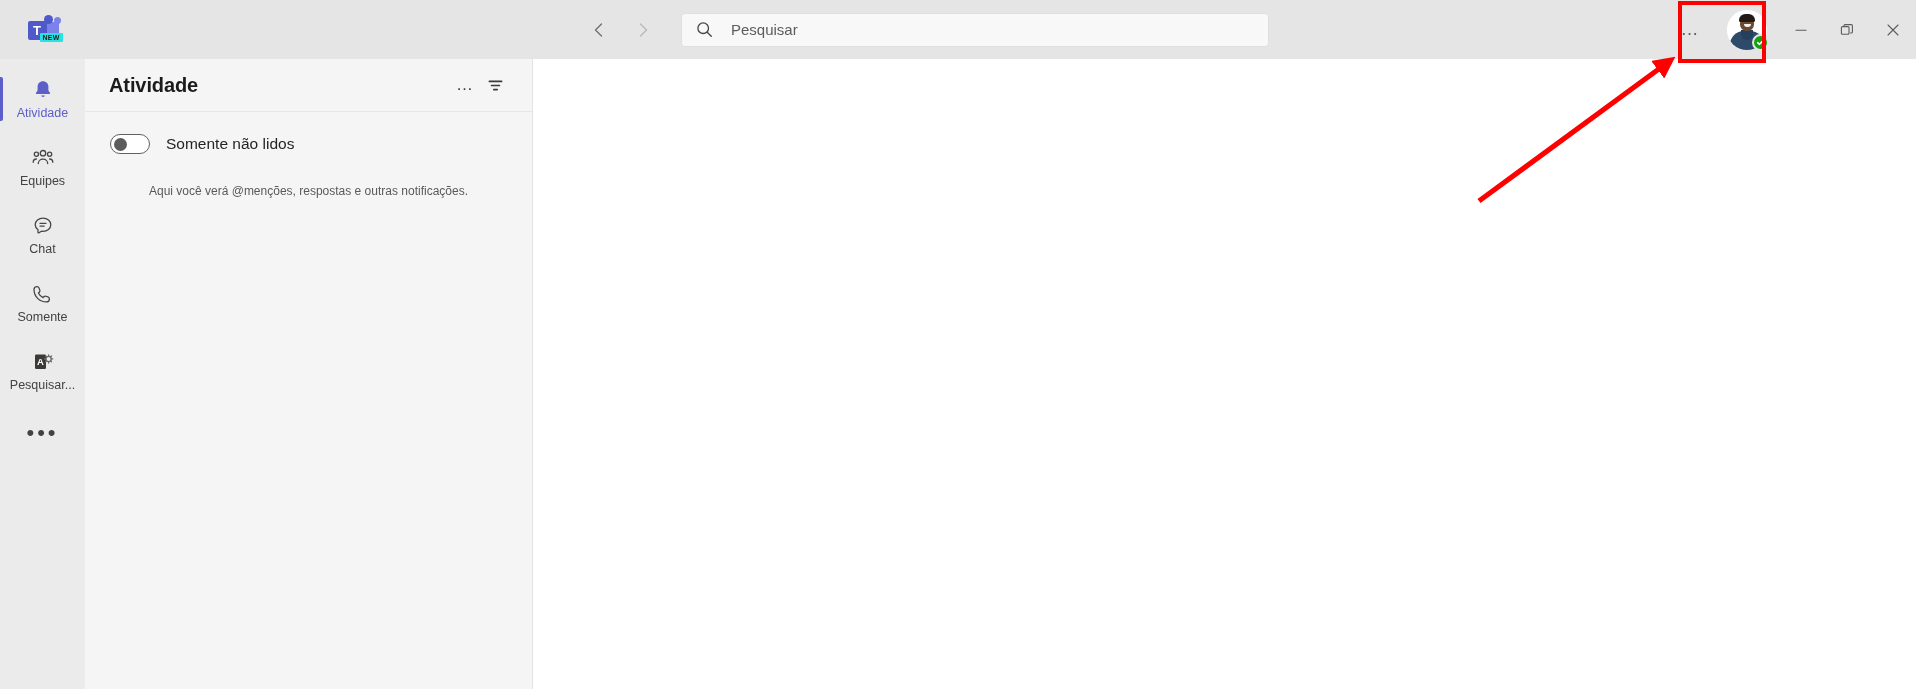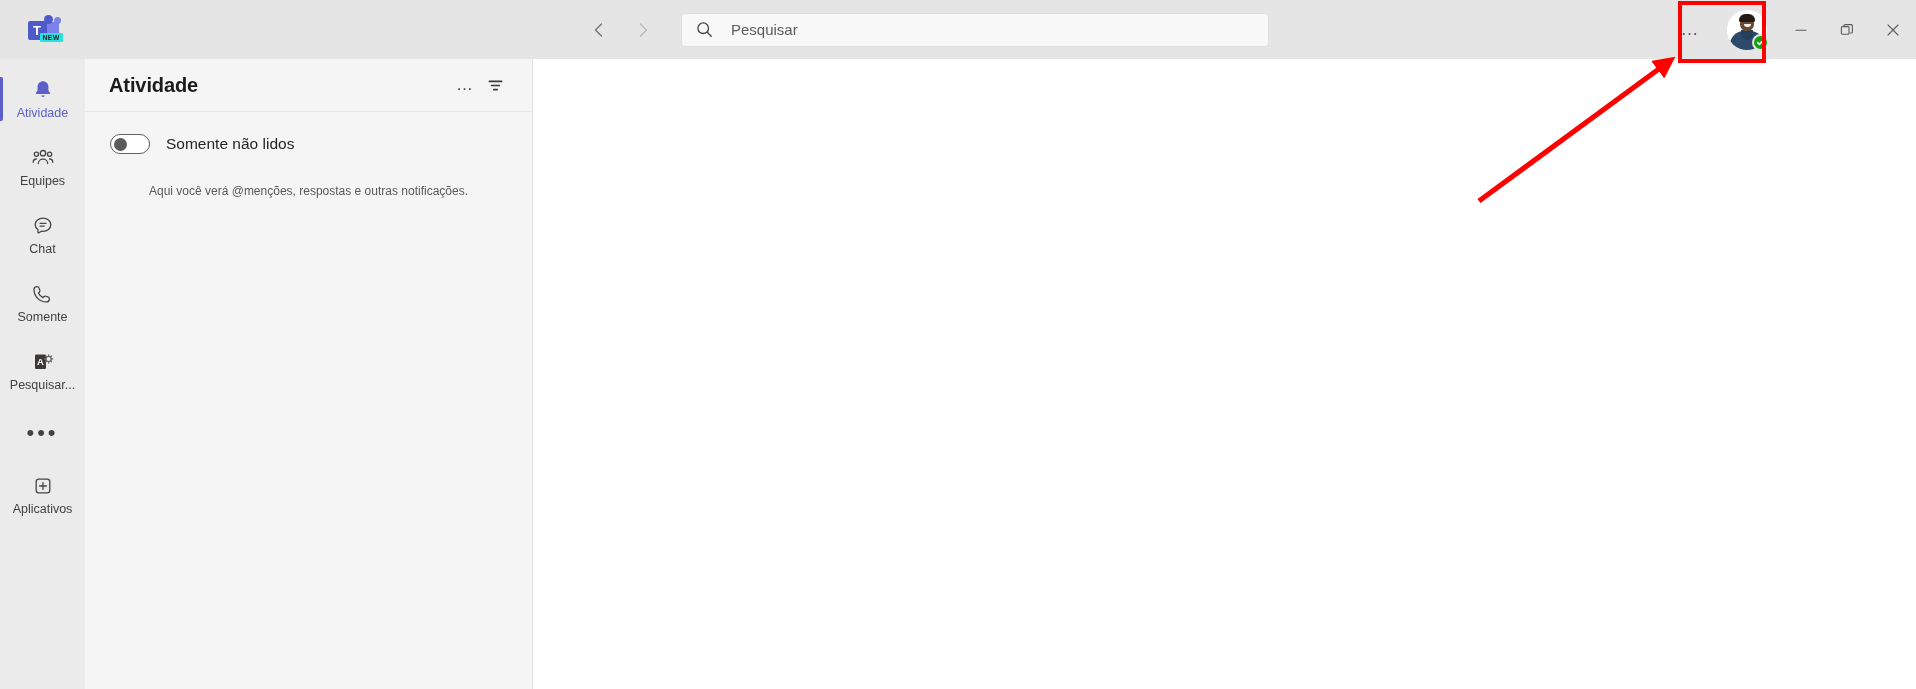--- a/index.html
+++ b/index.html
@@ -365,29 +365,20 @@
             <path d="M18.6 4.8v1.3M18.6 11.7v1.3M14.5 8.9h1.3M21.4 8.9h1.3M15.7 6.0l0.95 0.95M20.6 10.9l0.95 0.95M21.5 6.0l-0.95 0.95M16.65 10.9l-0.95 0.95" stroke="#6B6A68" stroke-width="1.25" stroke-linecap="round"></path>
           </svg>
         </span>
         <span class="rail-label">Pesquisar...</span>
       </div>
 
       <div class="rail-item dots">
         <span class="dotrow">•••</span>
       </div>
 
-      <div class="rail-item">
-        <span class="rail-icon">
-          <svg width="24" height="24" viewBox="0 0 24 24" fill="none">
-            <rect x="5.2" y="5.2" width="13.6" height="13.6" rx="2.6" stroke="#484644" stroke-width="1.3"></rect>
-            <path d="M12 8.6v6.8M8.6 12h6.8" stroke="#484644" stroke-width="1.3" stroke-linecap="round"></path>
-          </svg>
-        </span>
-        <span class="rail-label">Aplicativos</span>
-      </div>
 
     </div>
 
     <div class="panel">
 
       <div class="panel-header">
         <div class="panel-title">Atividade</div>
         <div class="panel-act dots">…</div>
         <div class="panel-act">
           <svg width="19" height="19" viewBox="0 0 19 19" fill="none">

